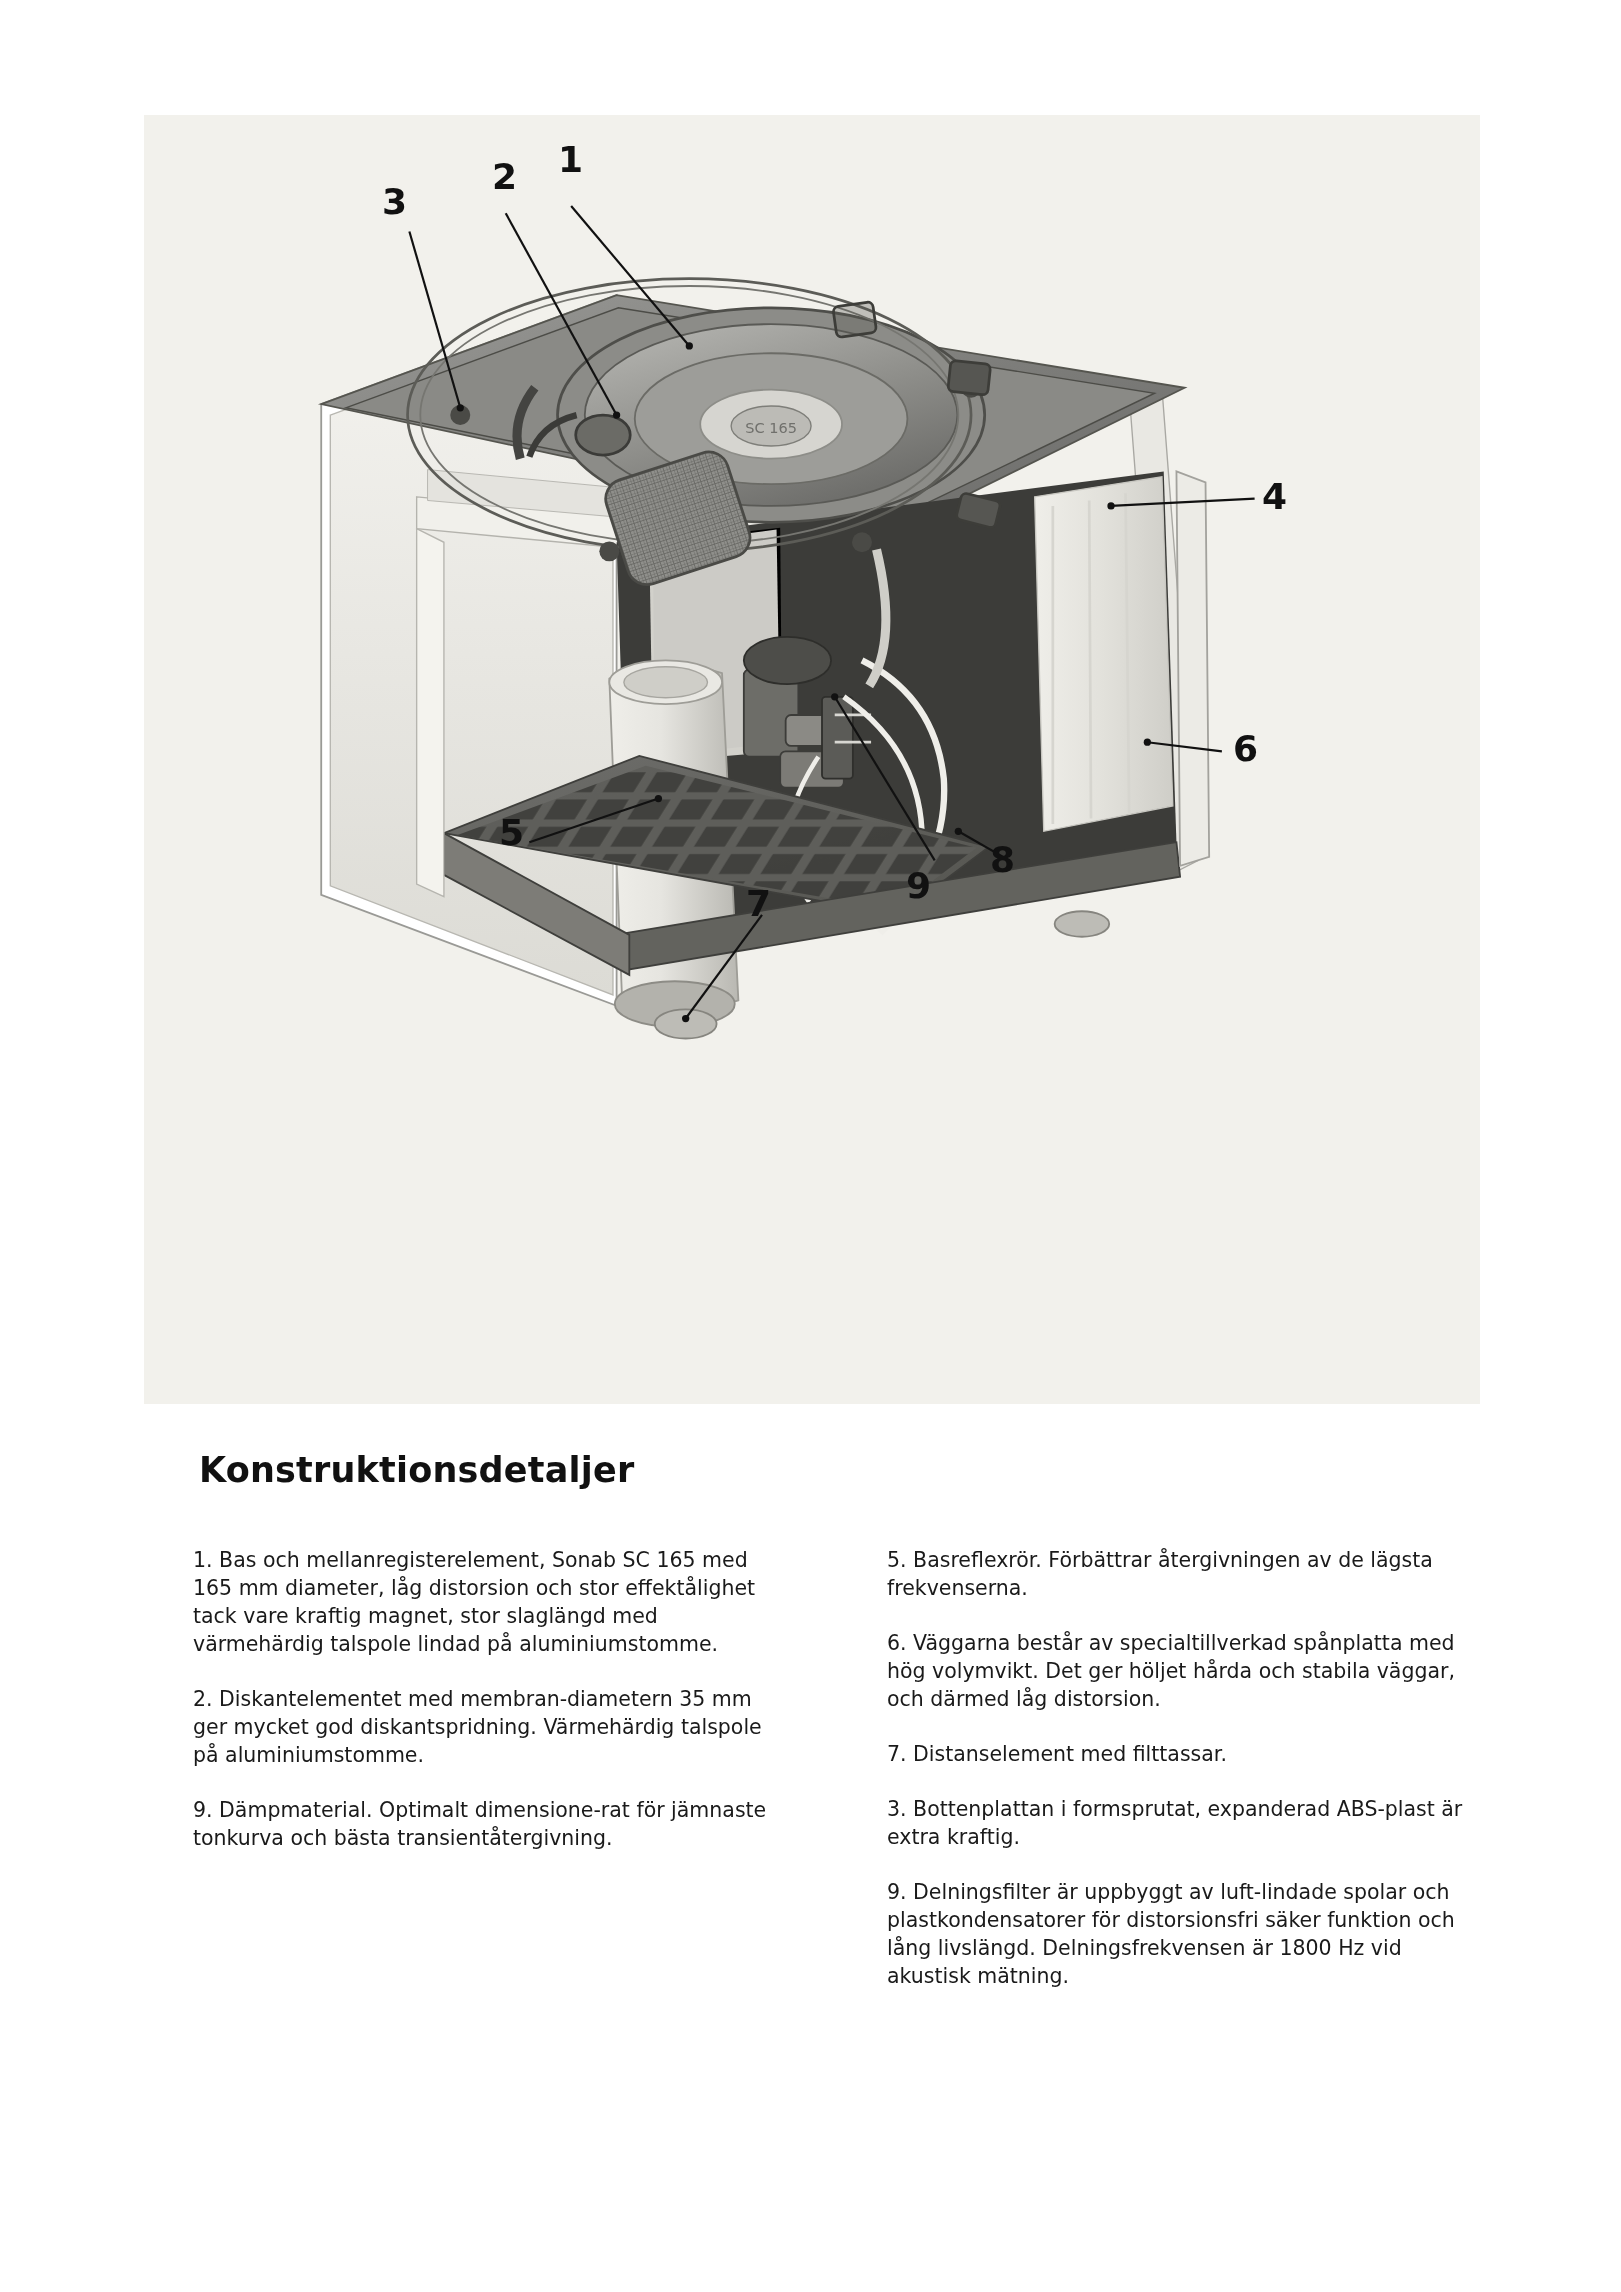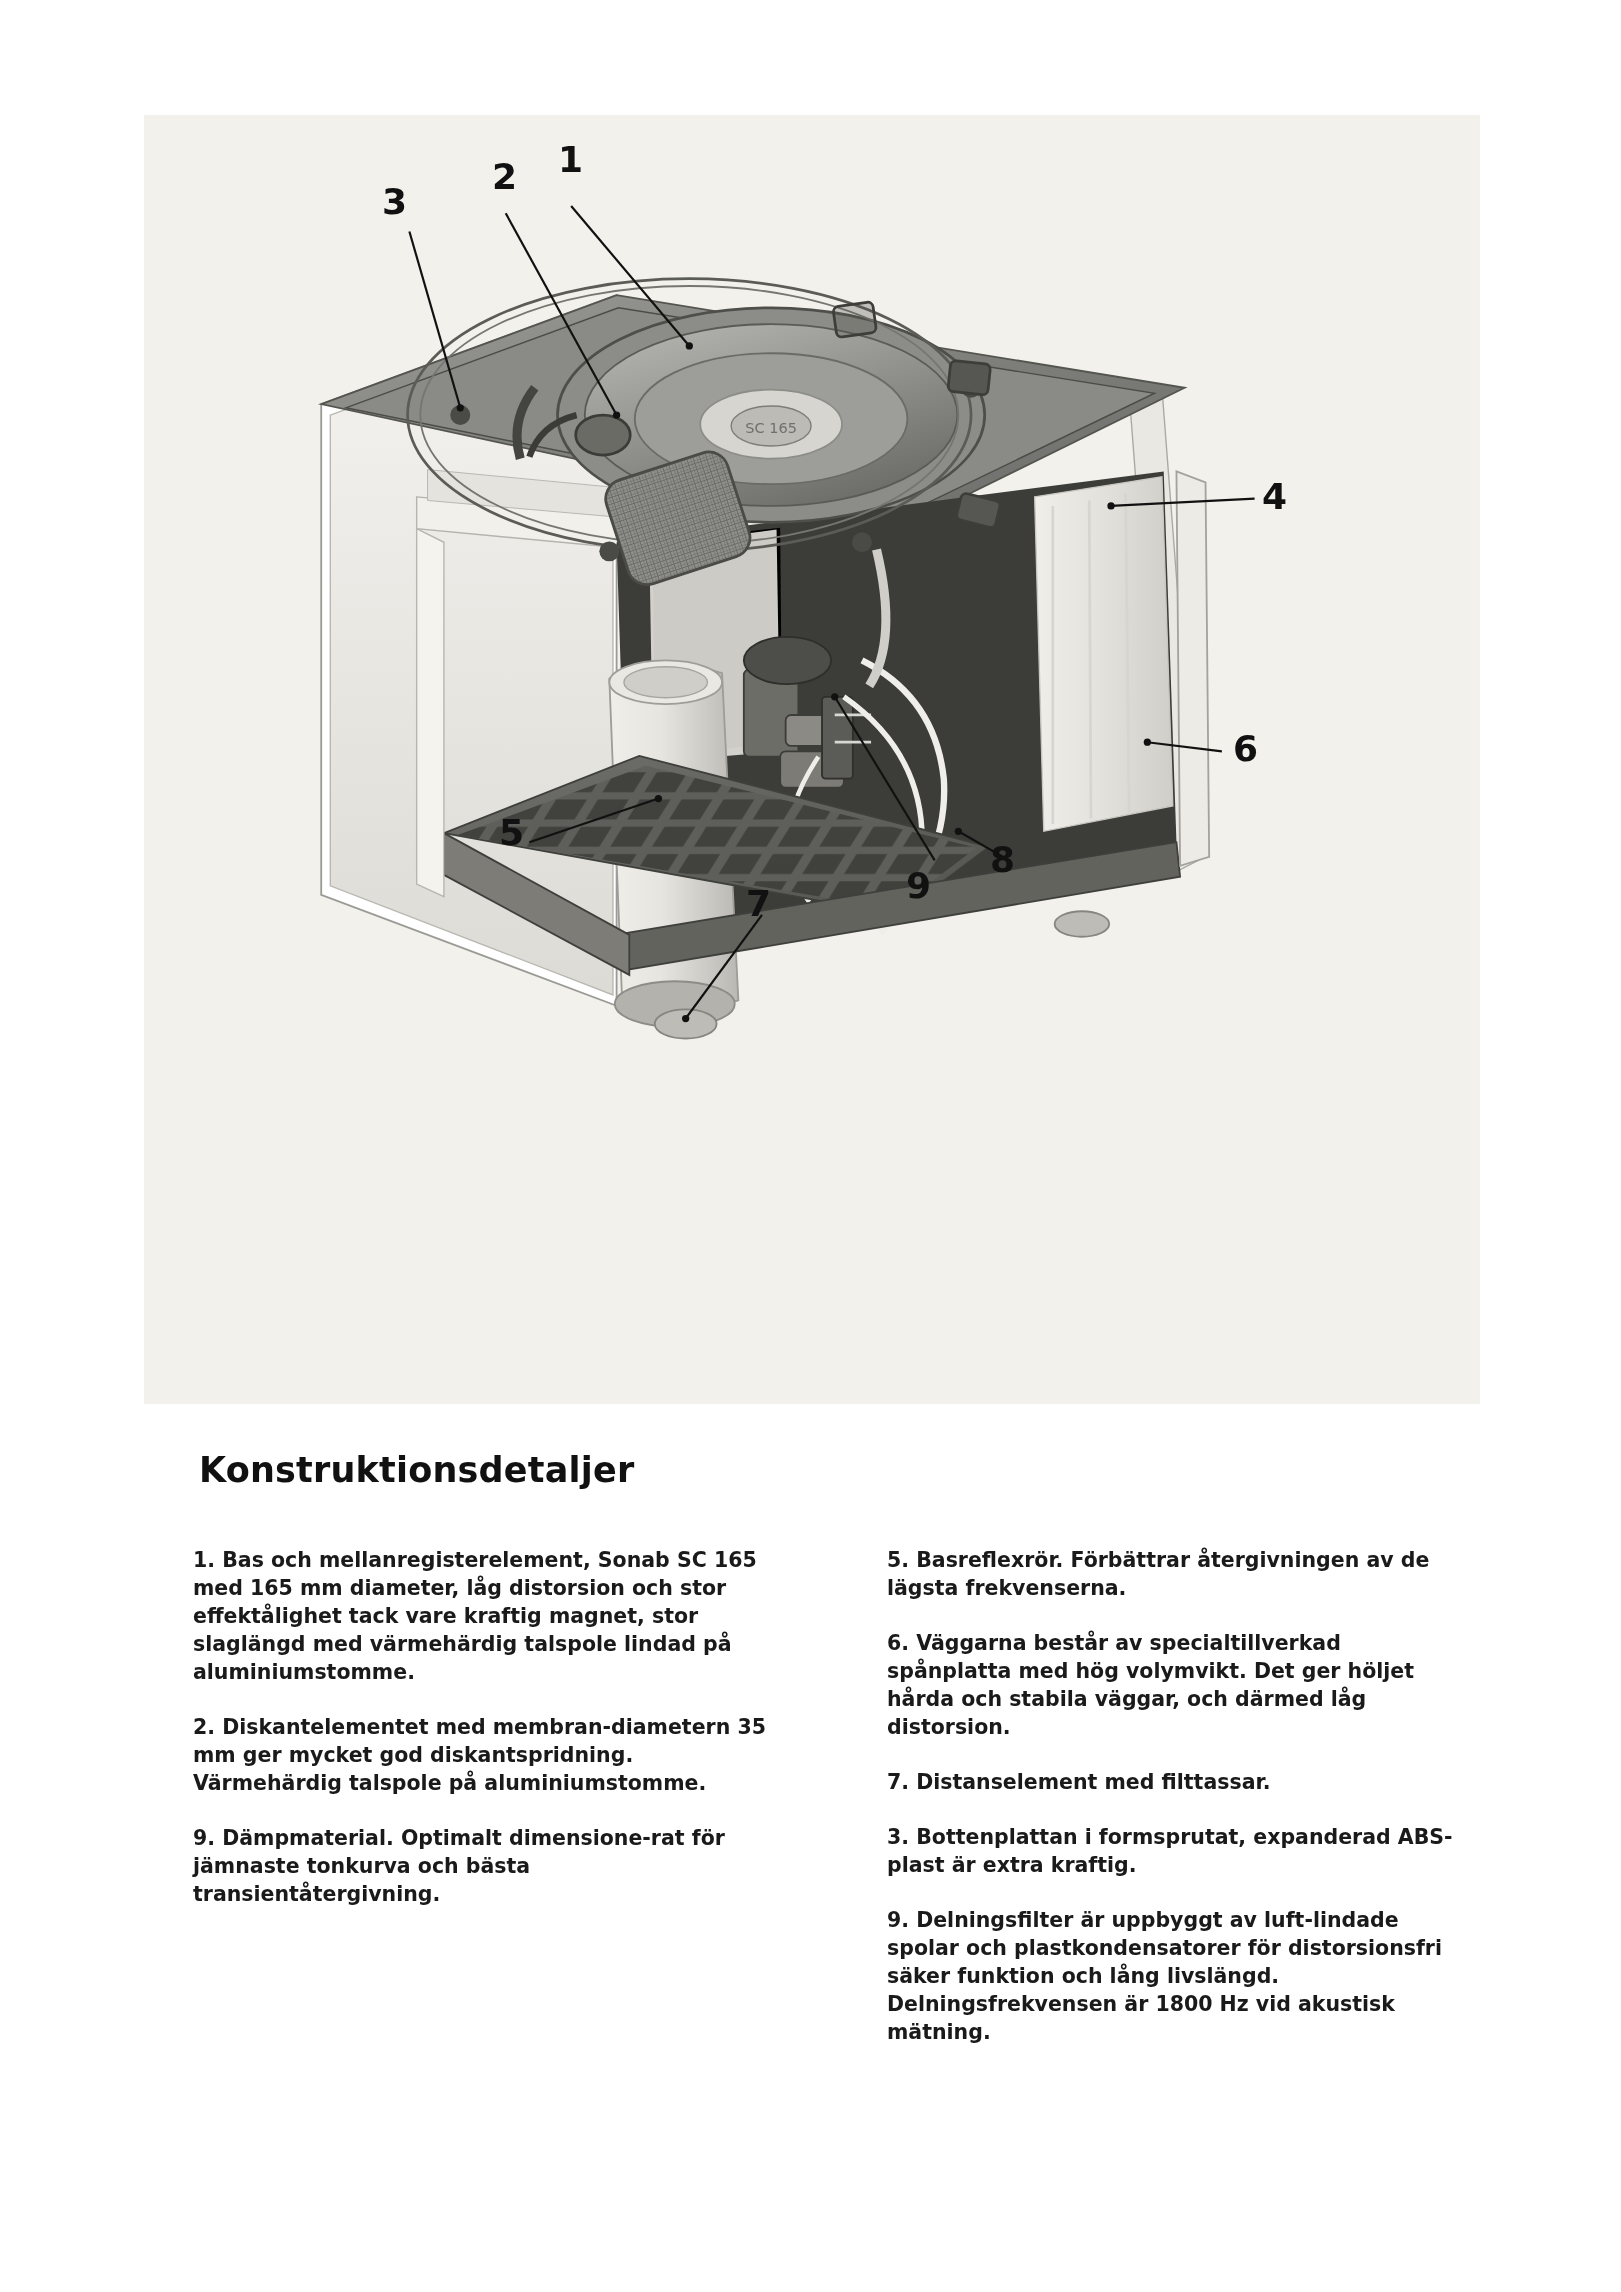--- a/index.html
+++ b/index.html
@@ -65,21 +65,20 @@
   .cols {
     position: absolute;
     left: 193px;
     top: 1546px;
     width: 1273px;
     display: flex;
     gap: 116px;
   }
   .col {
     width: 578px;
-    font-weight: bold;
   }
   .para {
     font-size: 20.5px;
     line-height: 28px;
     color: #1a1a1a;
     margin: 0 0 27px 0;
     text-align: left;
   }
   .para:last-child { margin-bottom: 0; }
 

